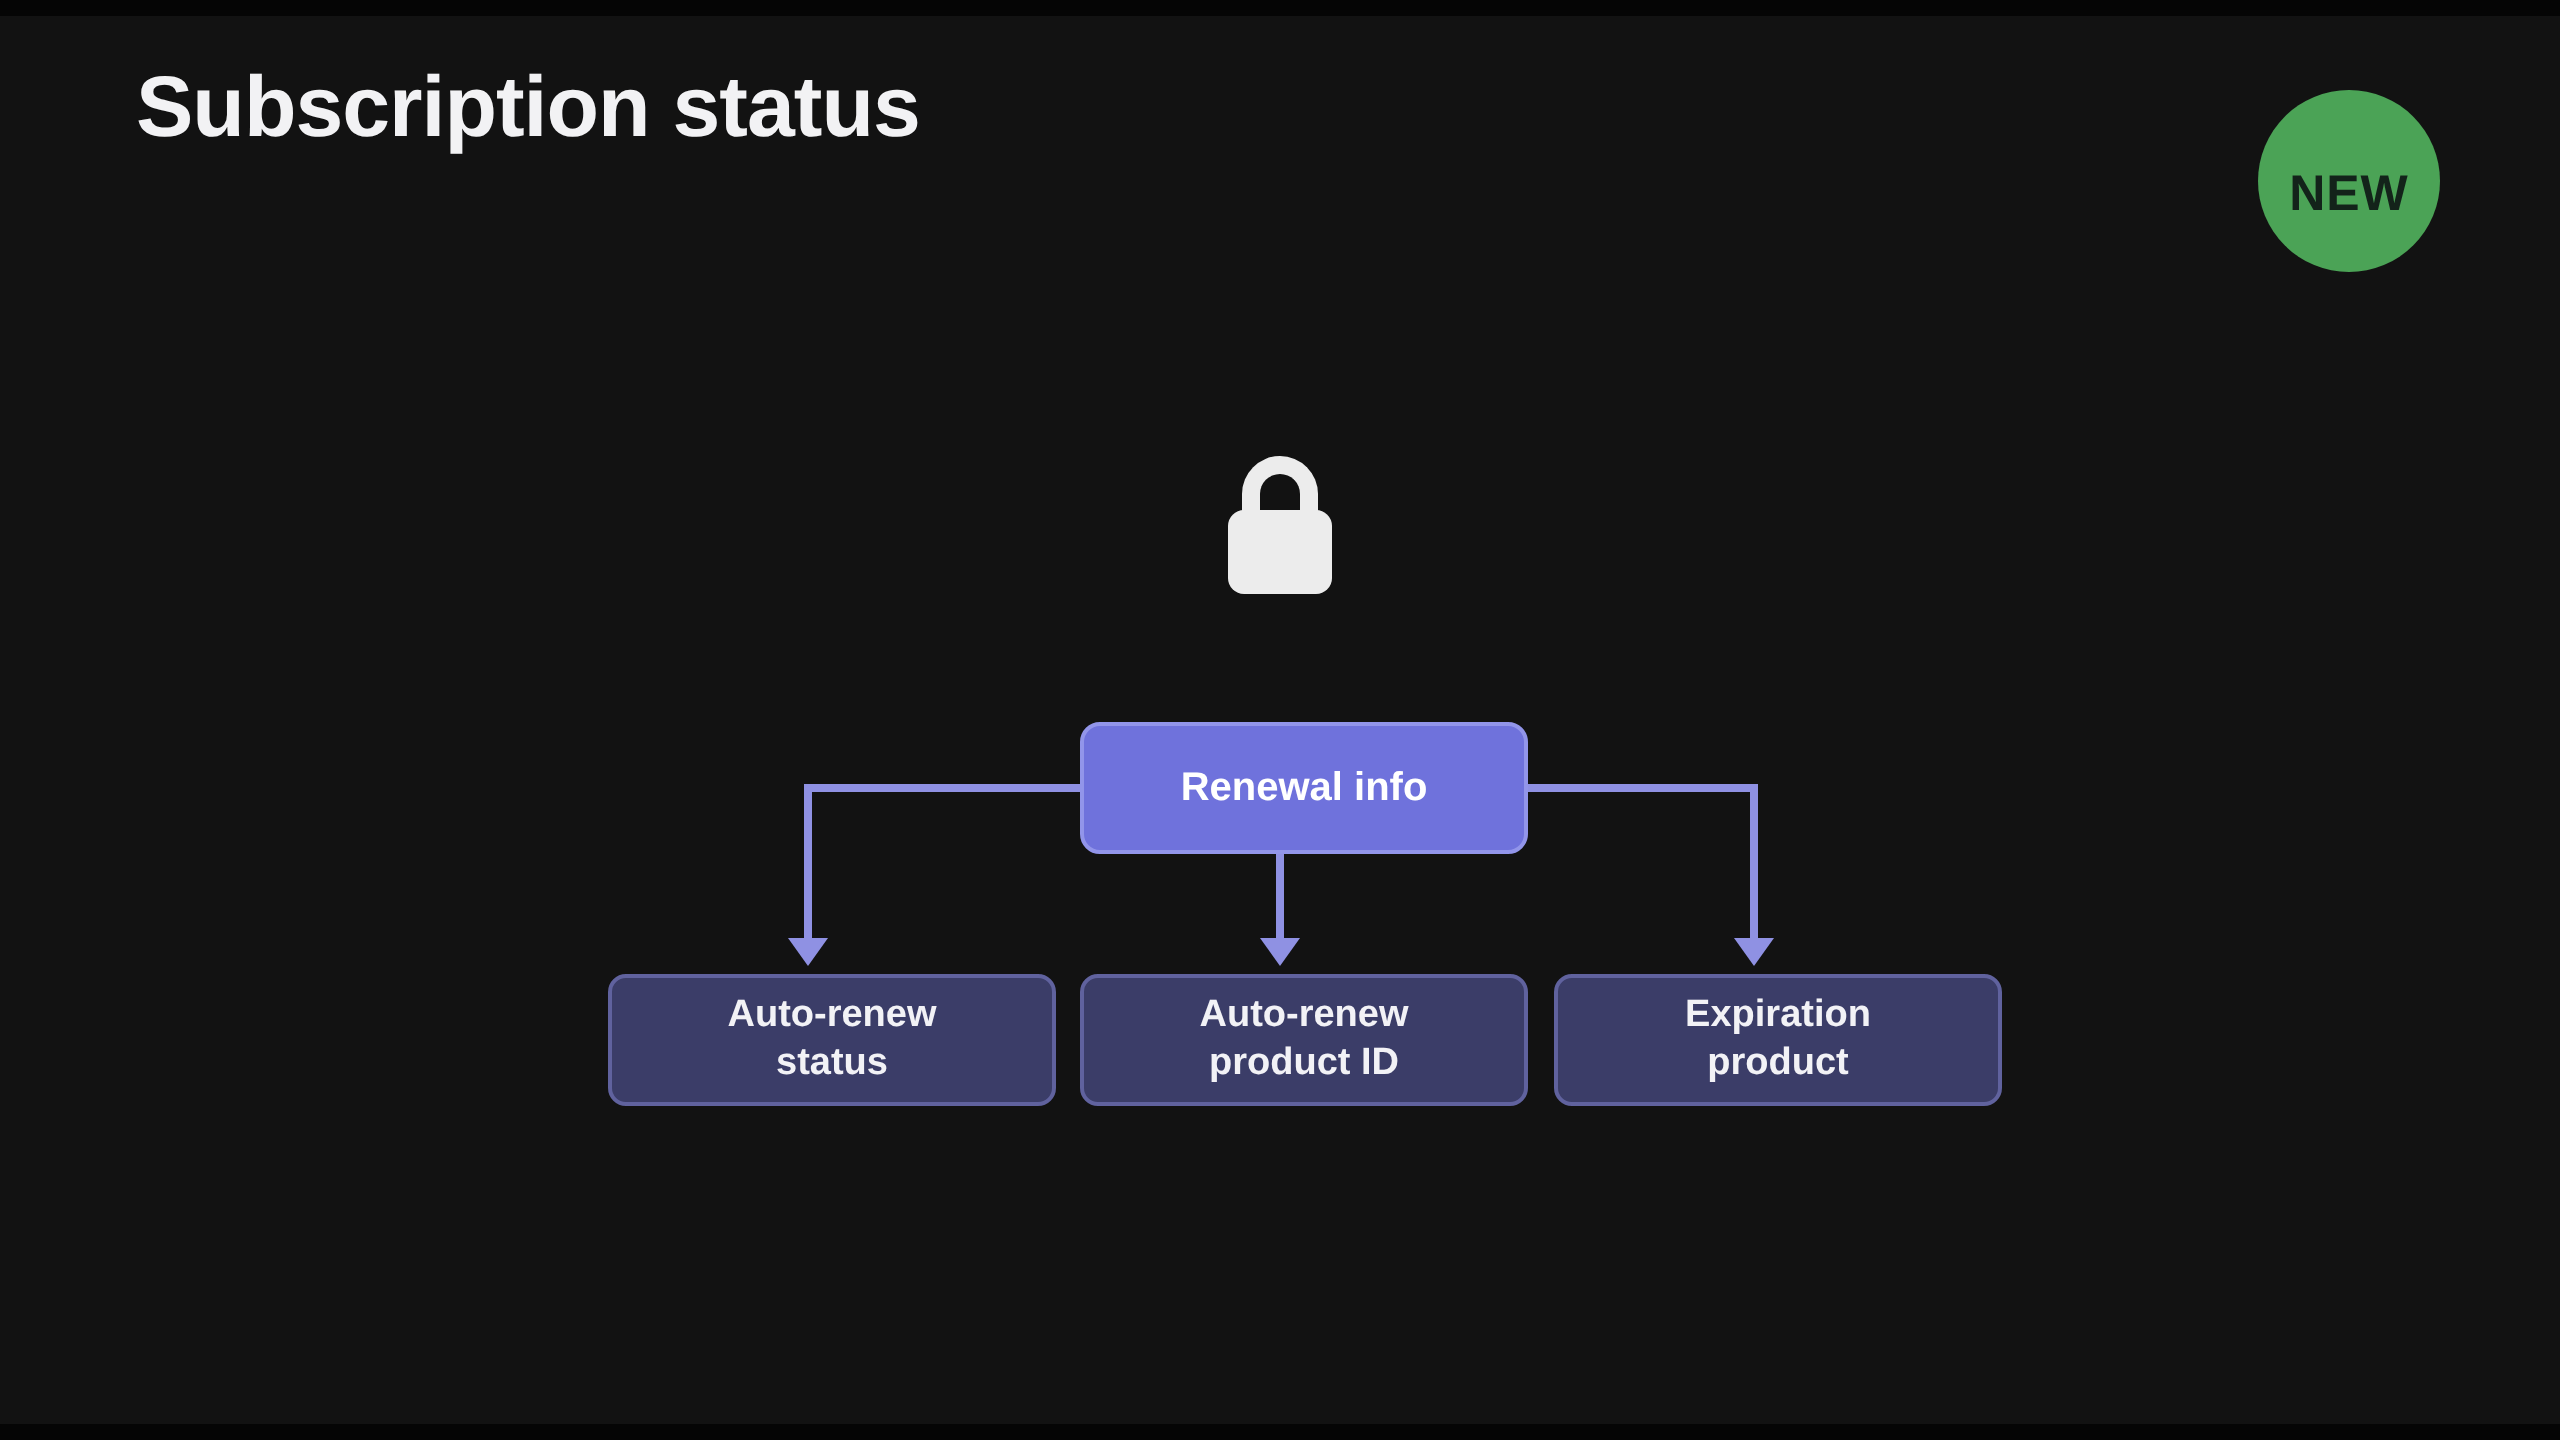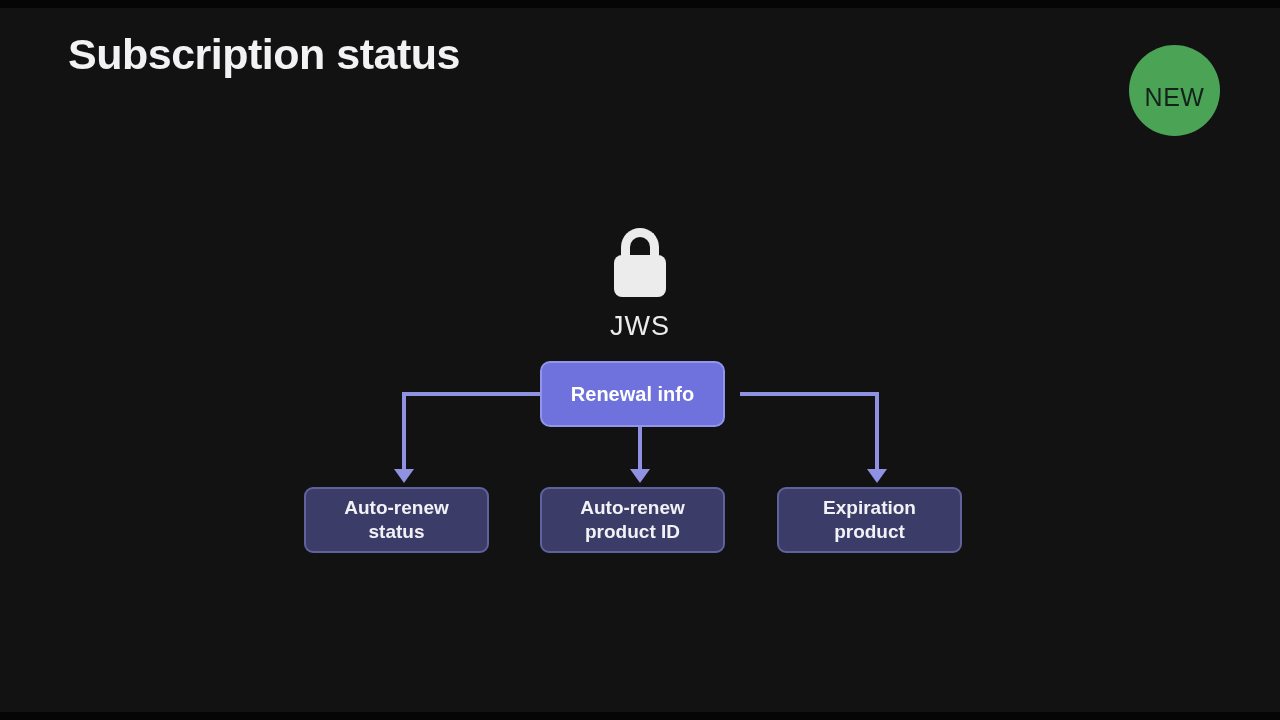--- a/index.html
+++ b/index.html
@@ -27,21 +27,21 @@
     color: var(--title_white, #f2f2f4);
   }
 
   .new-badge {
     position: absolute; left: 1129px; top: 45px;
     width: 91px; height: 91px; border-radius: 50%;
     background: var(--badge_green, #4ba356);
     display: flex; align-items: center; justify-content: center;
   }
   .new-badge span {
-    font-size: 25px; font-weight: 400; letter-spacing: 0.5px;
+    font-size: 25px; font-weight: 700; letter-spacing: 0.5px;
     color: #13231a;
     margin-top: 13px;
   }
 
   .lock-shackle {
     position: absolute; left: 621px; top: 228px;
     width: 38px; height: 36px;
     border: 9px solid var(--icon_white, #ececec);
     border-bottom: none;
     border-radius: 19px 19px 0 0;
@@ -54,21 +54,21 @@
   }
   .jws-label {
     position: absolute; left: 565px; top: 311px; width: 150px;
     text-align: center;
     font-size: 27px; font-weight: 400; letter-spacing: 1px;
     color: var(--icon_white, #ececec);
   }
 
   .node {
     position: absolute;
-    width: 185px; height: 66px;
+    width: 224px; height: 66px;
     display: flex; align-items: center; justify-content: center;
     text-align: center;
     white-space: pre-line;
     color: #ffffff;
   }
   .node.root {
     left: 540px; top: 361px;
     background: var(--accent_fill, #6f72dc);
     border: 2px solid var(--accent_border, #9295ea);
     border-radius: 10px;
@@ -115,21 +115,20 @@
   <div class="letterbox top"></div>
 
   <h1 class="title">Subscription status</h1>
 
   <div class="new-badge">
     <span>NEW</span>
   </div>
 
   <div class="lock-shackle"></div>
   <div class="lock-body"></div>
-  <div class="jws-label">JWS</div>
 
   <div class="connector conn-left-h"></div>
   <div class="connector conn-left-v"></div>
   <div class="connector conn-mid-v"></div>
   <div class="connector conn-right-h"></div>
   <div class="connector conn-right-v"></div>
   <div class="arrowhead arrow-left"></div>
   <div class="arrowhead arrow-mid"></div>
   <div class="arrowhead arrow-right"></div>
 

